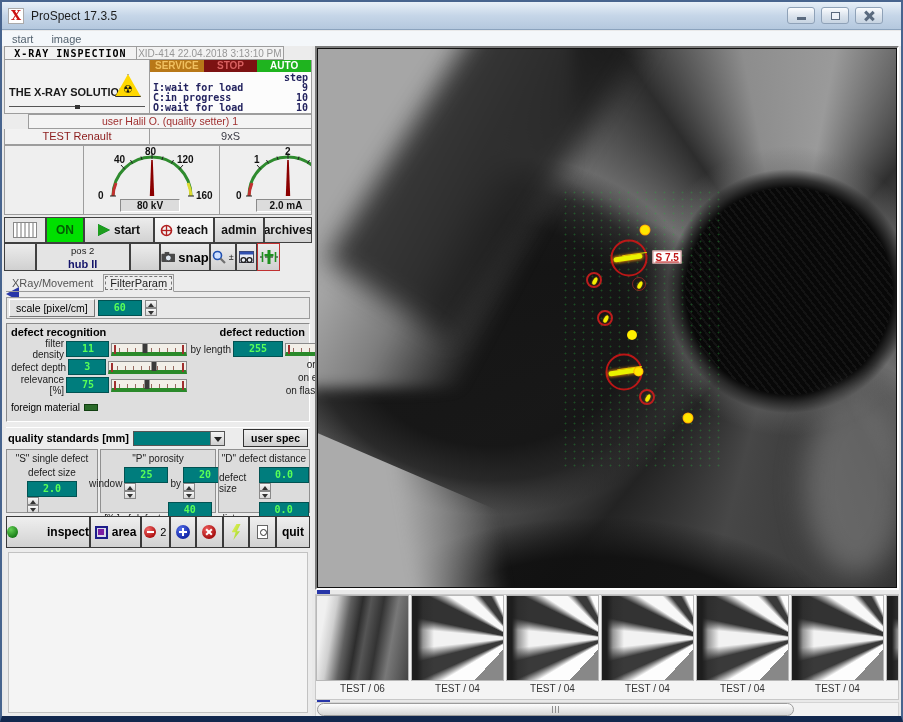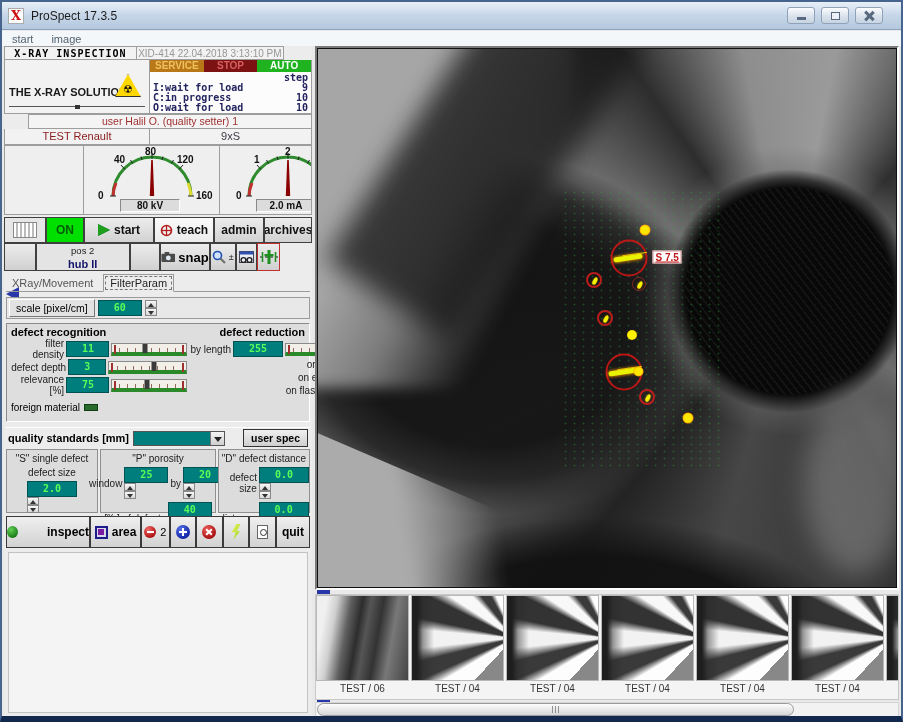--- a/index.html
+++ b/index.html
@@ -137,21 +137,21 @@
   .q-drop .db::after { content:''; position:absolute; left:3px; top:5px; border-left:4px solid transparent; border-right:4px solid transparent; border-top:5px solid #222; }
   .q-spec { margin-left:auto; border:1px solid; border-color:#fff #555 #555 #fff; outline:1px solid #333; outline-offset:-1px;
     background:linear-gradient(#f0f0f0,#cfcfcf); font:bold 10.5px "Liberation Sans",sans-serif; padding:2px 7px; }
 
   
   .groups { position:absolute; left:2px; top:403px; width:304px; height:64px; display:flex; gap:2px; }
   .grp { border:1px solid #909090; background:#dcdcdc; position:relative; padding-top:3px; }
   .grp-title { text-align:center; font-size:10px; color:#222; }
   .grp-s { width:92px; } .grp-p { width:116px; } .grp-d { flex:1; }
   .g-line { display:flex; align-items:center; justify-content:center; gap:2px; margin-top:3px; font-size:10px; }
-  .g-line .t { color:#222;text-align:right; }
+  .g-line .t { color:#222; }
   .valspin { display:flex;flex-direction:column; }
   .valspin .tealval { min-width:22px; }
 
   
   .btoolbar { position:absolute; left:2px; top:470px; width:304px; height:32px; display:flex; }
   .tb { border:1px solid; border-color:#fdfdfd #5f5f5f #5f5f5f #fdfdfd; outline:1px solid #3a3a3a; outline-offset:-1px;
     background:linear-gradient(#efefef,#d2d2d2); display:flex; align-items:center; justify-content:center; gap:4px;
     font:bold 12px "Liberation Sans",sans-serif; }
   .tb-inspect { width:84px;gap:29px; } .tb-area { width:54px; } .tb-2 { width:30px; } .tb-plus { width:28px; }
   .tb-x { width:28px; } .tb-bolt { width:28px; } .tb-prev { width:28px; } .tb-quit { width:36px; }

